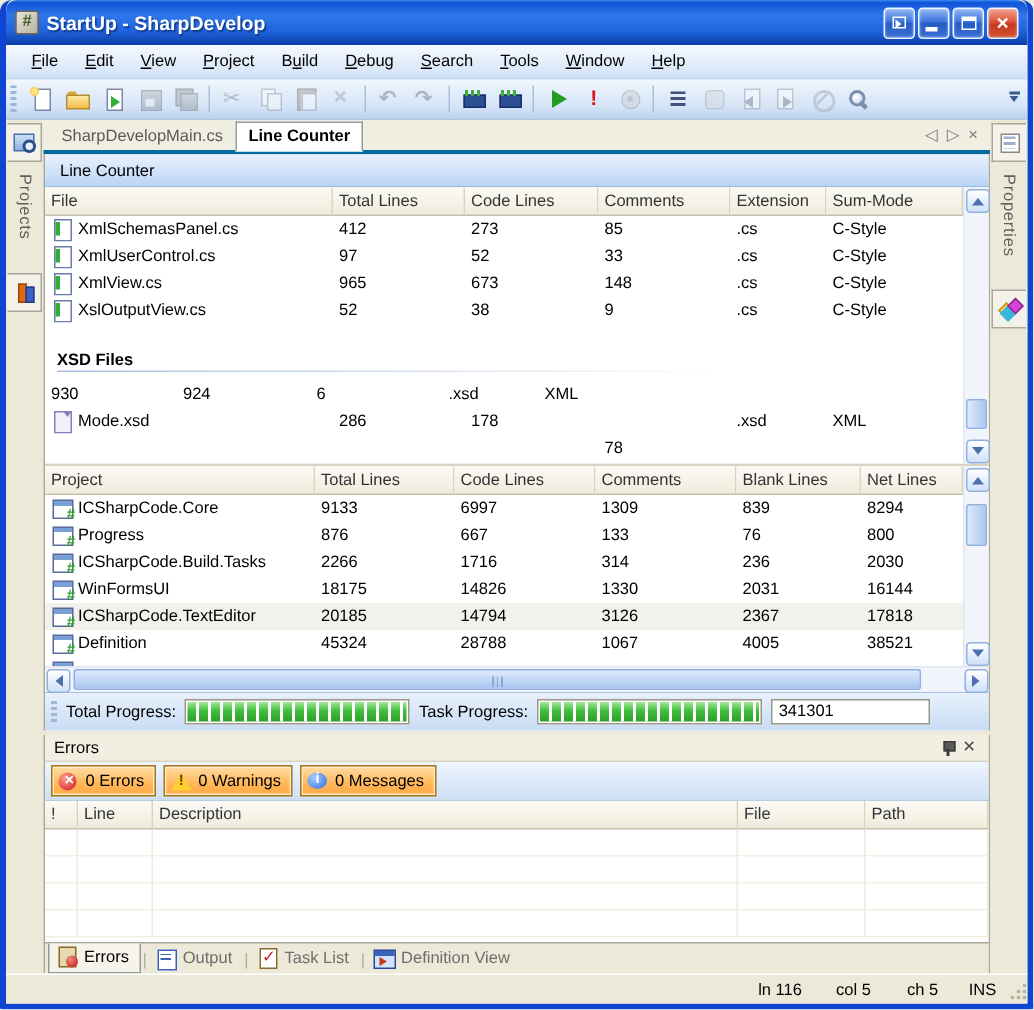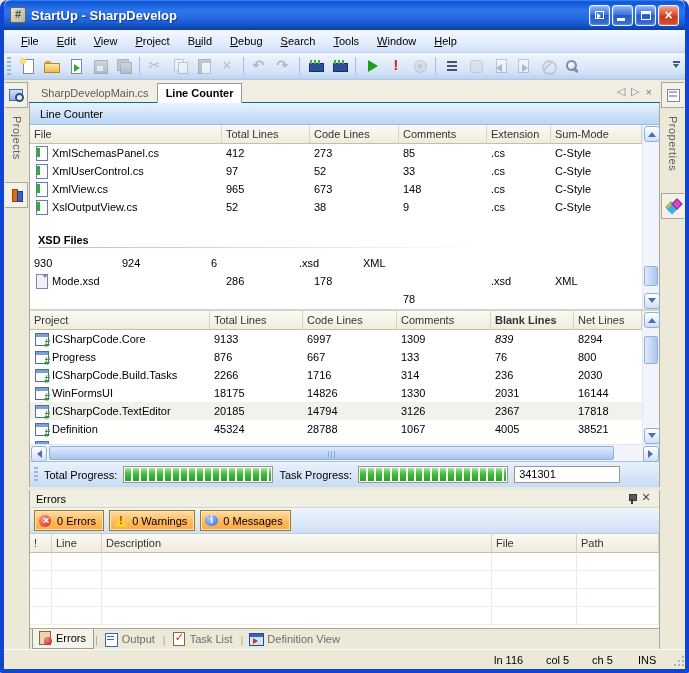--- a/index.html
+++ b/index.html
@@ -111,21 +111,21 @@
   
   .workspace{flex:1;display:flex;min-height:0;background:#ece9d8;}
   .dock{width:25px;flex:none;display:flex;flex-direction:column;align-items:center;padding-top:2px;}
   .dtab-iconbox{width:23px;height:26px;display:flex;align-items:center;justify-content:center;background:#f4f2e8;border:1px solid #aca899;}
   .dock.left .dtab-iconbox{border-left:none;}
   .dock.right .dtab-iconbox{border-right:none;}
   .dtab-label{writing-mode:vertical-rl;font-size:11px;color:#5f5f5f;padding:8px 0;letter-spacing:.5px;}
   .dtab-gap{height:14px;}
   .center{flex:1;display:flex;flex-direction:column;min-width:0;}
   
-  .doctabs{height:23px;flex:none;display:flex;align-items:flex-end;padding:2px 4px 0 4px;font-size:11px;border-bottom:1px solid #0369a1;background:#f0eee0;}
+  .doctabs{height:23px;flex:none;display:flex;align-items:flex-end;padding:2px 4px 0 4px;font-size:11px;border-bottom:3px solid #0369a1;background:#f0eee0;}
   .dtab{padding:3px 8px 3px 8px;color:#5a5a5a;cursor:default;}
   .dtab.active{background:#fff;border:1px solid #919b9c;border-bottom:1px solid #fff;font-weight:bold;color:#000;margin-bottom:-1px;}
   .dt-spring{flex:1;}
   .dt-nav{display:flex;gap:6px;align-items:center;padding:0 4px 4px 0;color:#7a7a7a;font-size:11px;}
   .dt-nav span{cursor:default;}
   
   .docbody{flex:none;display:flex;flex-direction:column;background:#fff;border-left:1px solid #aca899;border-right:1px solid #aca899;}
   .lc-header{height:22px;flex:none;display:flex;align-items:center;padding-left:10px;font-size:11px;color:#000;
     background:linear-gradient(180deg,#e9f2fd,#b9d4f5);border-bottom:1px solid #9ebce0;}
   .ttable{display:flex;flex-direction:column;position:relative;background:#fff;}
@@ -176,21 +176,21 @@
   .erow{display:flex;height:18px;flex:none;}
   .ec{border-right:1px solid #eeeadb;border-bottom:1px solid #f2efe2;}
   
   .btabs{height:21px;flex:none;display:flex;align-items:flex-end;background:#ece9d8;padding-left:2px;border-top:1px solid #aca899;font-size:11px;}
   .btab{display:flex;align-items:center;gap:3px;padding:1px 7px 2px 4px;color:#6d6d6d;height:20px;}
   .btab.active{background:#f6f4ea;border:1px solid #919b9c;border-top:none;color:#000;}
   .bsep{color:#b0ac9a;padding:0 1px 3px 1px;}
   
   .statusbar{height:20px;flex:none;display:flex;align-items:center;background:#ece9d8;border-top:1px solid #fff;font-size:11px;color:#000;padding-left:6px;}
   .sb-spring{flex:1;}
-  .sb-cell{width:52px;flex:none;}
+  .sb-cell{width:52px;flex:none;text-align:center;}
   .sb-grip{width:12px;height:12px;align-self:flex-end;margin:0 1px 1px 0;
     background:radial-gradient(circle at 3px 9px,#b8b4a2 1px,transparent 1.5px),radial-gradient(circle at 7px 9px,#b8b4a2 1px,transparent 1.5px),radial-gradient(circle at 11px 9px,#b8b4a2 1px,transparent 1.5px),radial-gradient(circle at 7px 5px,#b8b4a2 1px,transparent 1.5px),radial-gradient(circle at 11px 5px,#b8b4a2 1px,transparent 1.5px),radial-gradient(circle at 11px 1px,#b8b4a2 1px,transparent 1.5px);}
 </style>
 </head>
 <body>
 
 <div class="frame">
   <div class="titlebar">
     <span class="appicon"></span>
     <span class="title">StartUp - SharpDevelop</span>
@@ -425,33 +425,33 @@
         </div>
 
         <div class="ttable lc-t2">
           <div class="twrap">
             <div class="tmain">
               <div class="thead" id="projHead">
                   <span class="hc" style="width: 180px;">Project</span>
                   <span class="hc" style="width: 93px;">Total Lines</span>
                   <span class="hc" style="width: 94px;">Code Lines</span>
                   <span class="hc" style="width: 94px;">Comments</span>
-                  <span class="hc" style="width: 83px; font-weight: bold;">Blank Lines</span>
+                  <span class="hc" style="width: 83px;">Blank Lines</span>
                   <span class="hc" style="flex: 1 1 0%;">Net Lines</span>
                 </div>
               <div class="tbody" id="projBody">
                   <div class="trow">
                     <span class="tc" style="width: 180px;">
                       <span class="ic g-project"></span>
                       <span>ICSharpCode.Core</span>
                     </span>
                     <span class="tc" style="width: 93px;">9133</span>
                     <span class="tc" style="width: 94px;">6997</span>
                     <span class="tc" style="width: 94px;">1309</span>
-                    <span class="tc" style="width: 83px; font-style: italic;">839</span>
+                    <span class="tc" style="width: 83px;">839</span>
                     <span class="tc" style="flex: 1 1 0%;">8294</span>
                   </div>
                   <div class="trow">
                     <span class="tc" style="width: 180px;">
                       <span class="ic g-project"></span>
                       <span>Progress</span>
                     </span>
                     <span class="tc" style="width: 93px;">876</span>
                     <span class="tc" style="width: 94px;">667</span>
                     <span class="tc" style="width: 94px;">133</span>

